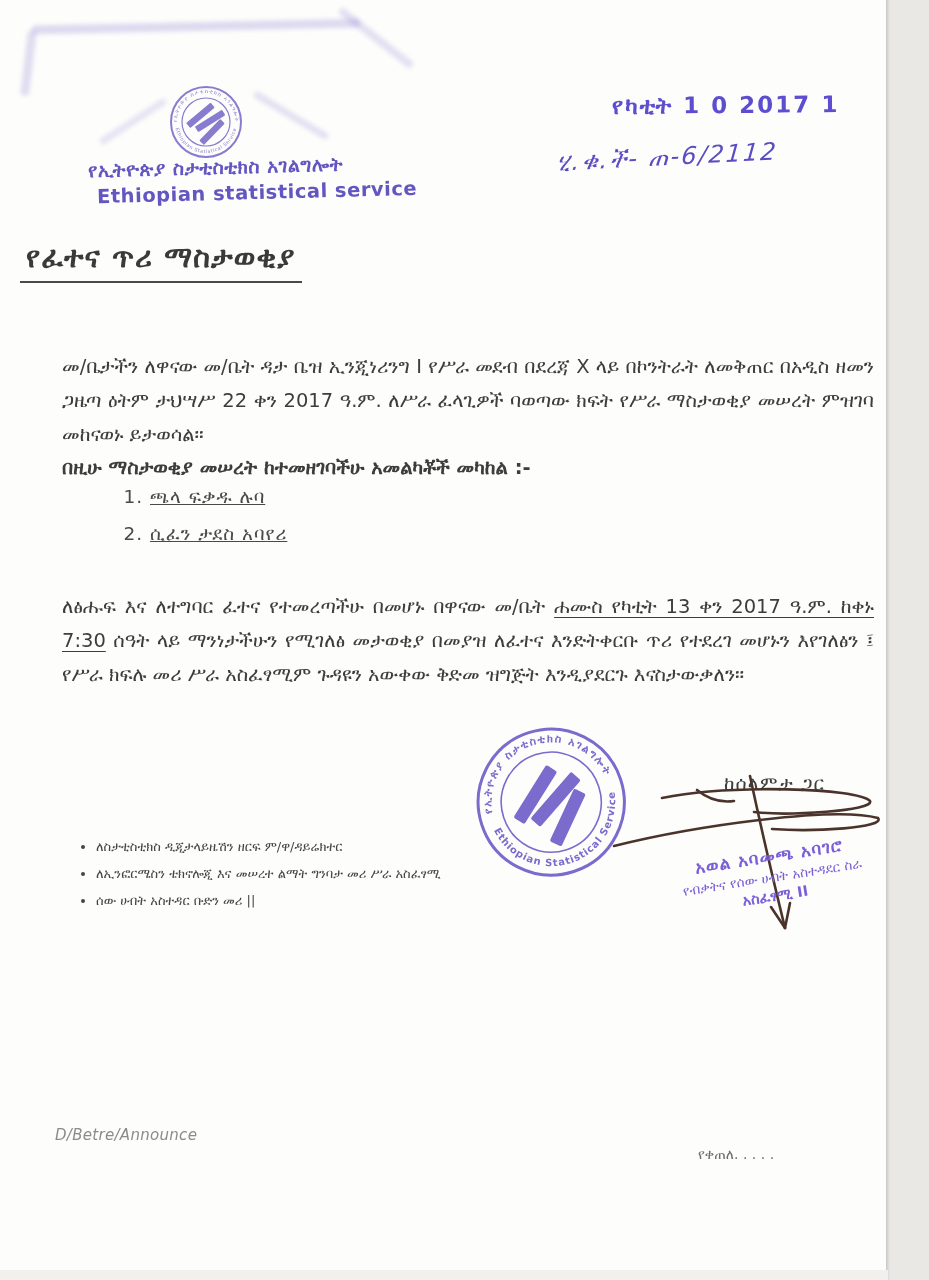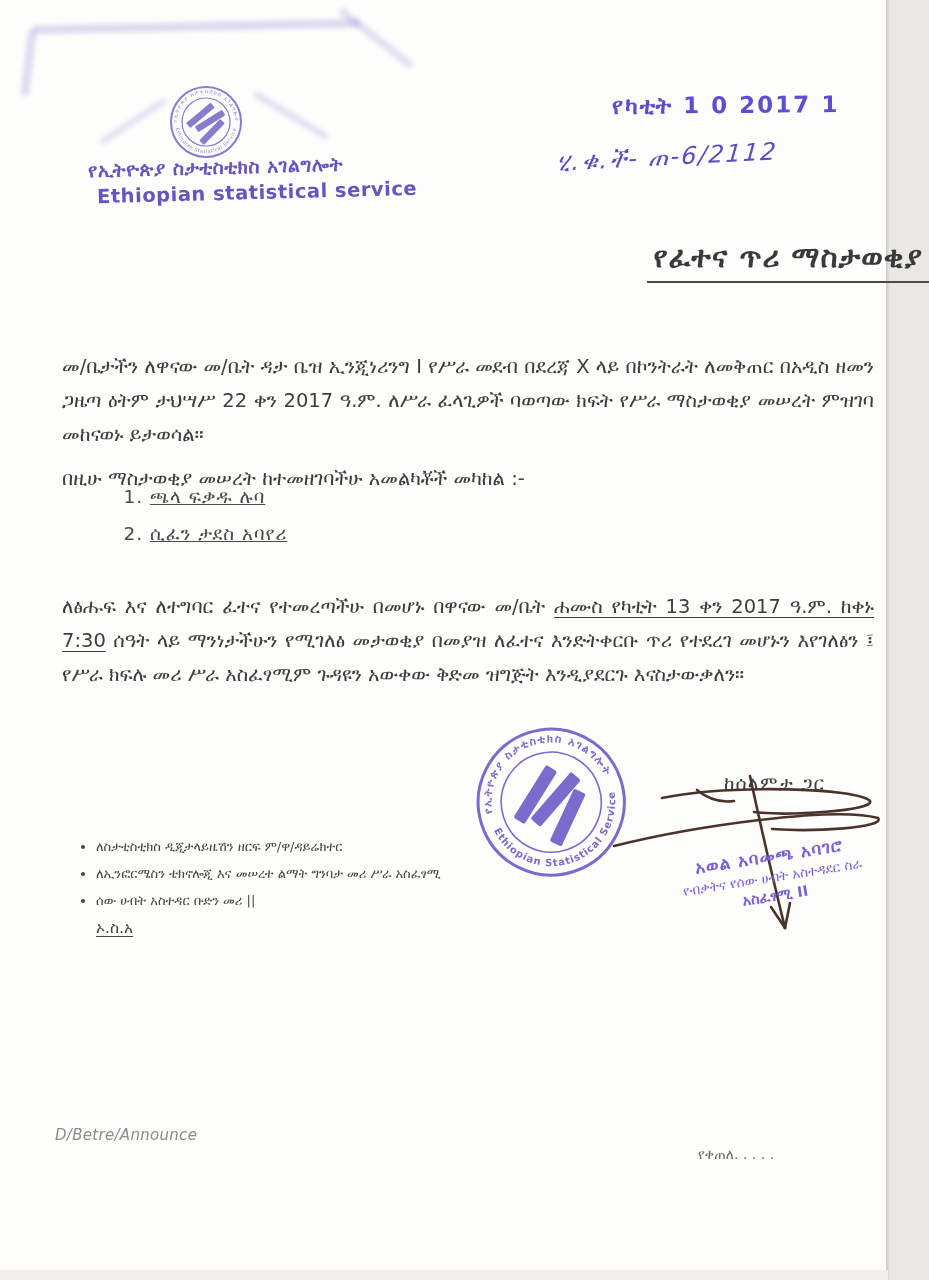--- a/index.html
+++ b/index.html
@@ -25,27 +25,27 @@
   .hdr-eng{left:97px;top:181px;font-size:19.5px;font-weight:bold;color:#6356c0;
            letter-spacing:.5px;transform:rotate(-1.5deg);}
 
   
   .date-stamp{left:612px;top:92px;font-size:23px;font-weight:bold;color:#5d4ed0;
               letter-spacing:2px;transform:rotate(-.5deg);}
   .ref-hand{left:556px;top:143px;font-size:24px;color:#5a4cc2;font-style:italic;
             letter-spacing:2px;transform:rotate(-3deg) skewX(-8deg);white-space:nowrap;}
 
   
-  .title-wrap{left:0;top:240px;width:929px;text-align:right;}
+  .title-wrap{left:0;top:240px;width:929px;text-align:left;}
   .title{display:inline-block;margin-left:20px;font-size:29px;font-weight:bold;color:#3a3a3a;
          letter-spacing:1px;padding:0 6px 6px 6px;border-bottom:2.5px solid #4a4a4a;}
   .body-text{left:62px;width:812px;font-size:19.5px;line-height:34px;color:#3d3d3d;
              text-align:justify;}
   .p1{top:330px;}
-  .p2{top:442px;}
+  .p2{top:431px;font-weight:bold;}
   .p3{top:570px;}
   .uline{text-decoration:underline;text-underline-offset:4px;}
 
   ol.cands{left:128px;top:486px;position:absolute;margin:0;padding-left:22px;
            font-size:18.5px;color:#4a4a4a;text-decoration:underline;}
   ol.cands li{margin-bottom:15px;letter-spacing:1px;}
 
   
   .closing{left:708px;top:772px;font-size:19px;color:#3d3d3d;letter-spacing:1px;margin-left:16px;}
   .signer-stamp{left:648px;top:846px;width:248px;text-align:center;color:#7b5fd8;
@@ -158,18 +158,17 @@
     <div class="l2">የብቃትና የሰው ሀብት አስተዳደር ስራ</div>
     <div class="l3">አስፈፃሚ II</div>
   </div>
 
   <div class="abs cc">
     <ul>
       <li>ለስታቲስቲክስ ዲጂታላይዜሽን ዘርፍ ም/ዋ/ዳይሬክተር</li>
       <li>ለኢንፎርሜስን ቴክኖሎጂ እና መሠረተ ልማት ግንባታ መሪ ሥራ አስፈፃሚ</li>
       <li>ሰው ሀብት አስተዳር ቡድን መሪ ||</li>
     </ul>
-    <div class="cc-note">ኦ.ስ.አ</div>
   </div>
 
   <div class="abs foot-left">D/Betre/Announce</div>
   <div class="abs foot-right">የቀጠለ. . . . .</div>
 </div>
 
 </body></html>

